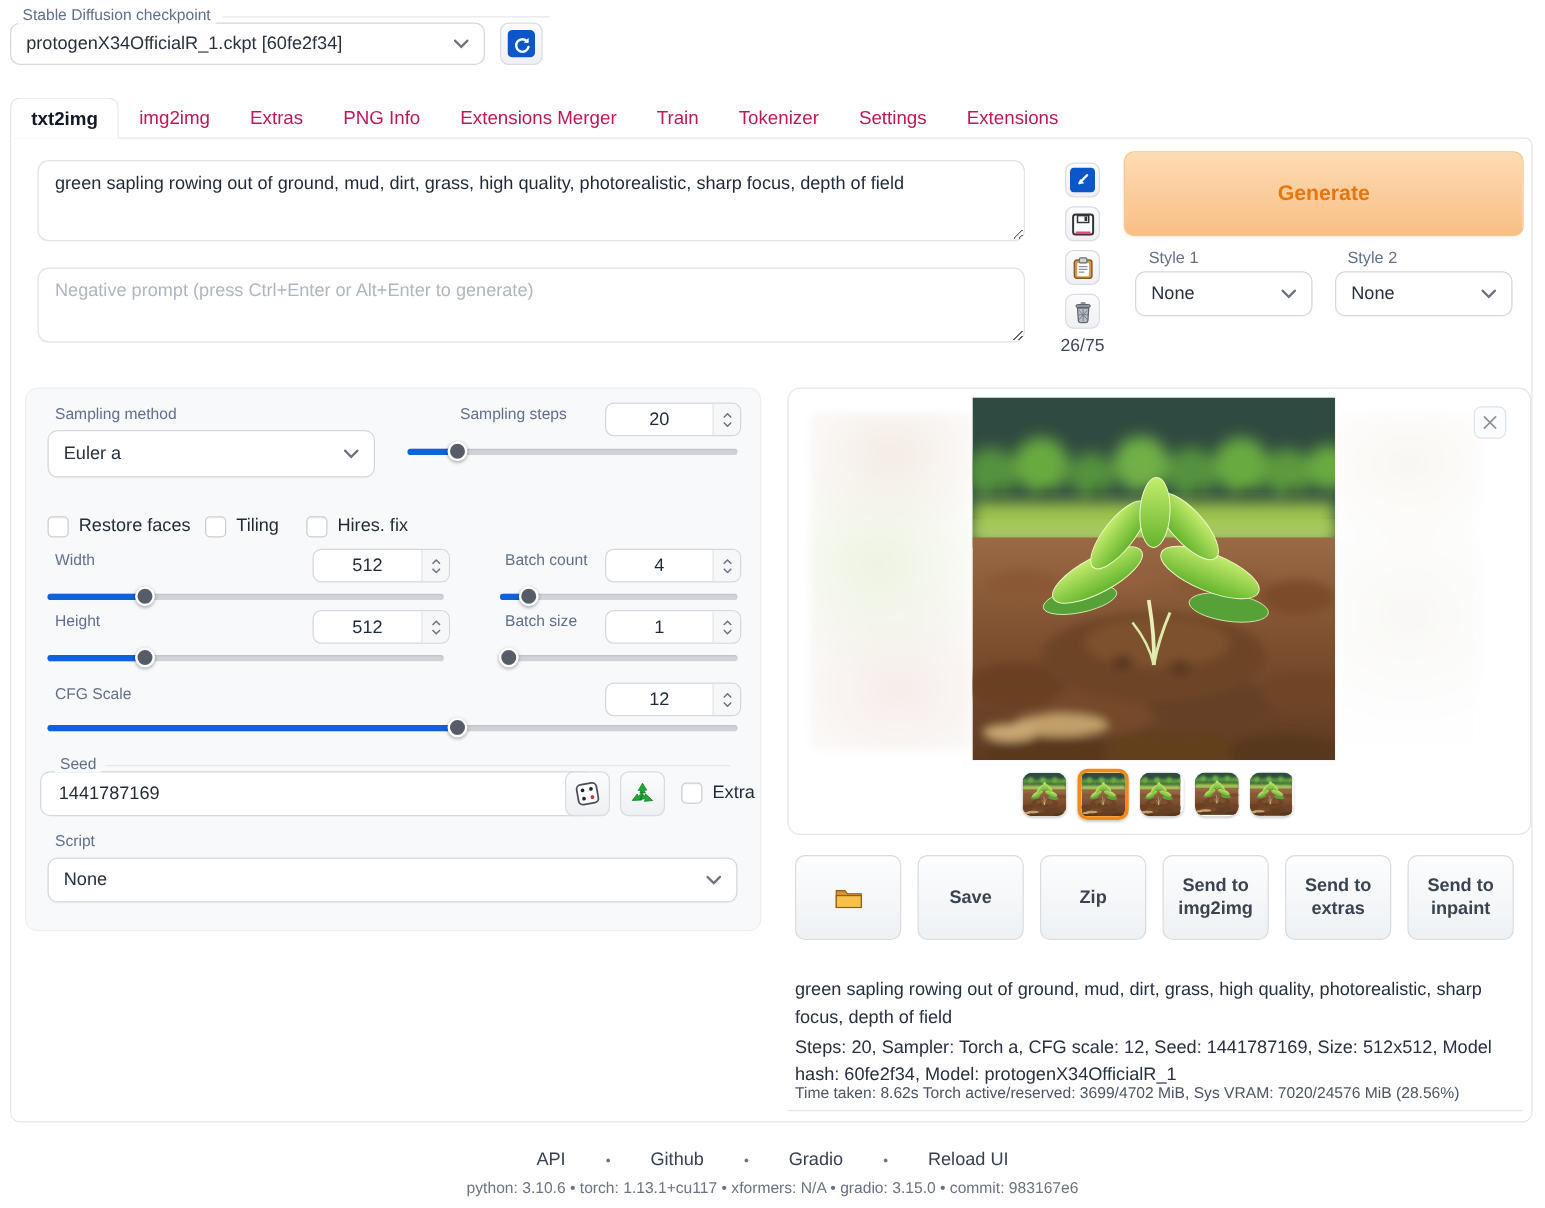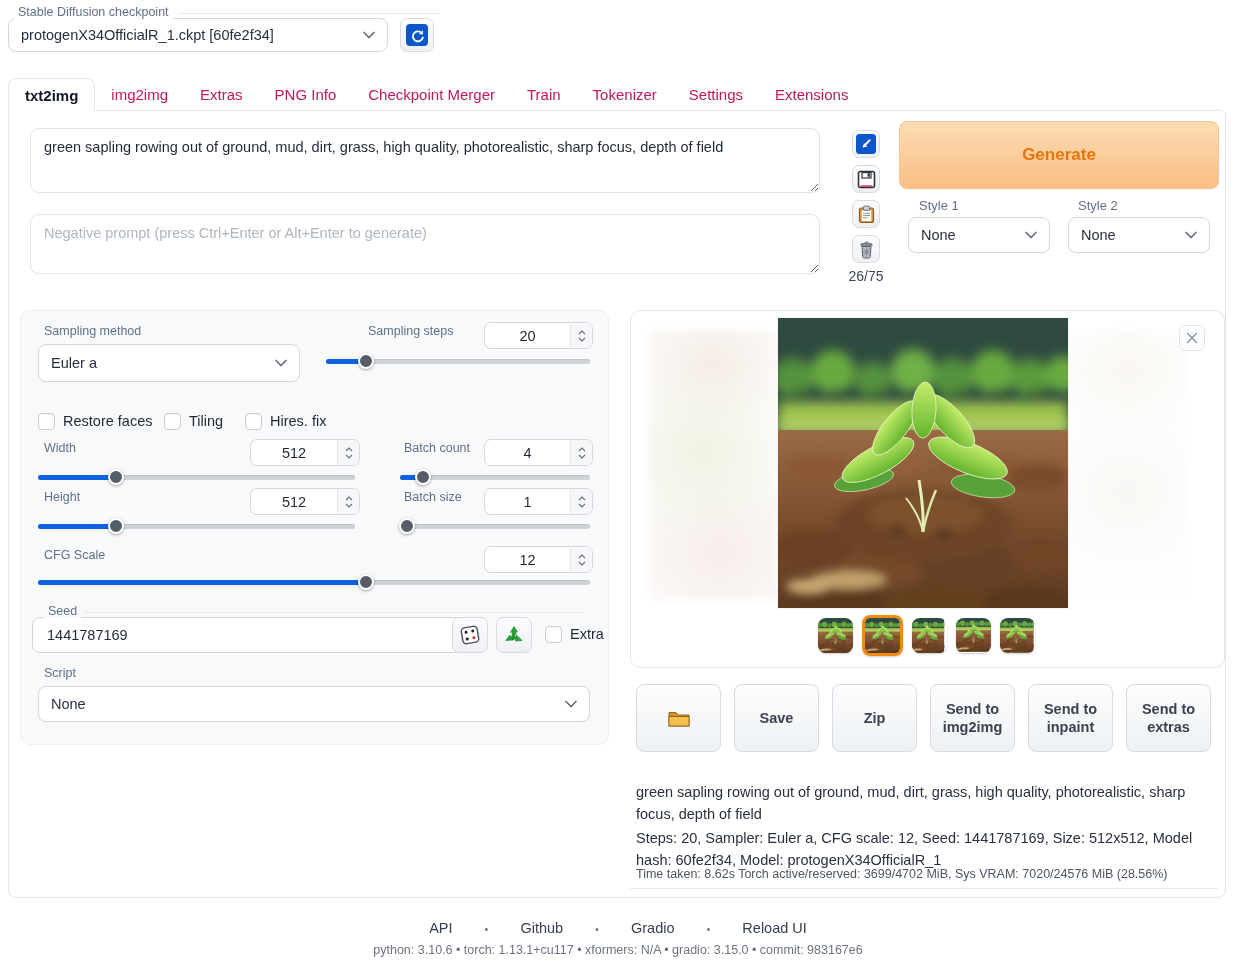--- a/index.html
+++ b/index.html
@@ -167,21 +167,21 @@
       <path d="M15.8 9.2a5 5 0 1 0 1 4.3" fill="none" stroke="#fff" stroke-width="1.9" stroke-linecap="round"></path>
       <path d="M16.9 6.2v4h-4z" fill="#fff"></path>
     </svg>
   </div>
 
   <div class="abs" style="left:8px; top:78px; height:33px; display:flex; z-index:2;">
     <div class="tab active">txt2img</div>
     <div class="tab">img2img</div>
     <div class="tab">Extras</div>
     <div class="tab">PNG Info</div>
-    <div class="tab">Checkpoint Merger</div>
+    <div class="tab">Extensions Merger</div>
     <div class="tab">Train</div>
     <div class="tab">Tokenizer</div>
     <div class="tab">Settings</div>
     <div class="tab">Extensions</div>
   </div>
 
   <div class="abs" style="left:8px; top:110px; width:1218px; height:788px; border:1px solid #e3e5e8; border-radius:0 6px 8px 8px; background:#fff;"></div>
 
   <div class="abs" style="left:30px; top:128px; width:790px; height:65px;">
     <textarea spellcheck="false" style="">green sapling rowing out of ground, mud, dirt, grass, high quality, photorealistic, sharp focus, depth of field</textarea>
@@ -454,26 +454,26 @@
   <div class="abs" style="left:636px; top:684px; display:flex; gap:13px;">
     <div class="gbtn" style="width:85px; height:68px;">
       <svg width="24" height="20">
         <path d="M2 4.5h7l2 2.5h11v11H2z" fill="#d9912f" stroke="#8a5c14" stroke-width=".9"></path>
         <rect x="2" y="8.5" width="20" height="9.5" fill="#f5c14c" stroke="#8a5c14" stroke-width=".9"></rect>
       </svg>
     </div>
     <div class="gbtn" style="width:85px; height:68px;">Save</div>
     <div class="gbtn" style="width:85px; height:68px;">Zip</div>
     <div class="gbtn" style="width:85px; height:68px; padding:0 10px;">Send to img2img</div>
+    <div class="gbtn" style="width:85px; height:68px; padding:0 10px;">Send to extras</div>
     <div class="gbtn" style="width:85px; height:68px; padding:0 10px;">Send to inpaint</div>
-    <div class="gbtn" style="width:85px; height:68px; padding:0 10px;">Send to extras</div>
   </div>
 
   <div class="abs infotext" style="left:636px; top:781px; width:578px;">green sapling rowing out of ground, mud, dirt, grass, high quality, photorealistic, sharp focus, depth of field</div>
-  <div class="abs infotext" style="left:636px; top:827px; width:578px;">Steps: 20, Sampler: Euler a, CFG scale: 12, Seed: 1441787169, Size: 512x512, Model hash: 60fe2f34, Model: protogenX34OfficialR_1</div>
+  <div class="abs infotext" style="left:636px; top:827px; width:578px;">Steps: 20, Sampler: Torch a, CFG scale: 12, Seed: 1441787169, Size: 512x512, Model hash: 60fe2f34, Model: protogenX34OfficialR_1</div>
   <div class="abs" style="left:636px; top:867px; width:578px; font-size:12.5px; color:#4b5563;">Time taken: 8.62s  Torch active/reserved: 3699/4702 MiB, Sys VRAM: 7020/24576 MiB (28.56%)</div>
   <div class="abs legend-line" style="left:630px; top:888px; width:588px;"></div>
 
   <div class="abs" style="left:0; top:920px; width:1236px; display:flex; justify-content:center; gap:32px; font-size:14.5px; color:#374151;">
     <span style="cursor:pointer;">API</span>
     <span style="color:#6b7280; font-size:11px; line-height:19px;">•</span>
     <span style="cursor:pointer;">Github</span>
     <span style="color:#6b7280; font-size:11px; line-height:19px;">•</span>
     <span style="cursor:pointer;">Gradio</span>
     <span style="color:#6b7280; font-size:11px; line-height:19px;">•</span>

